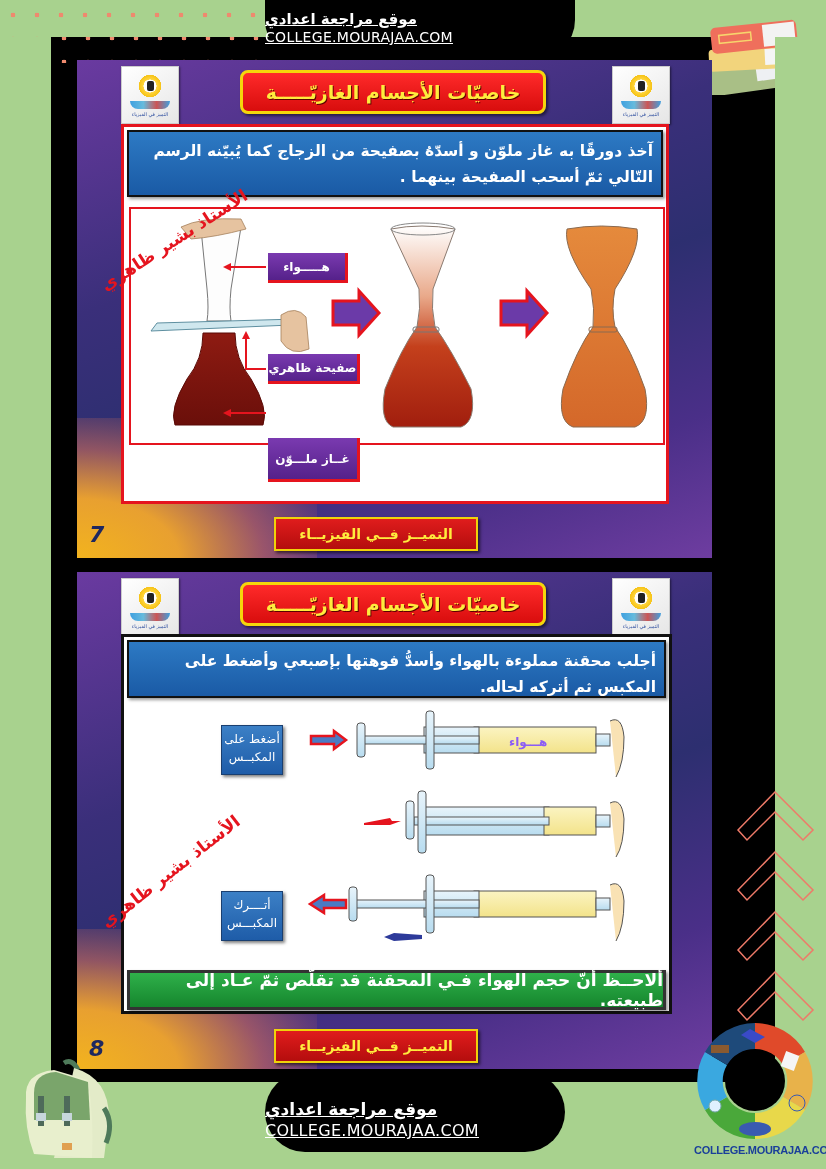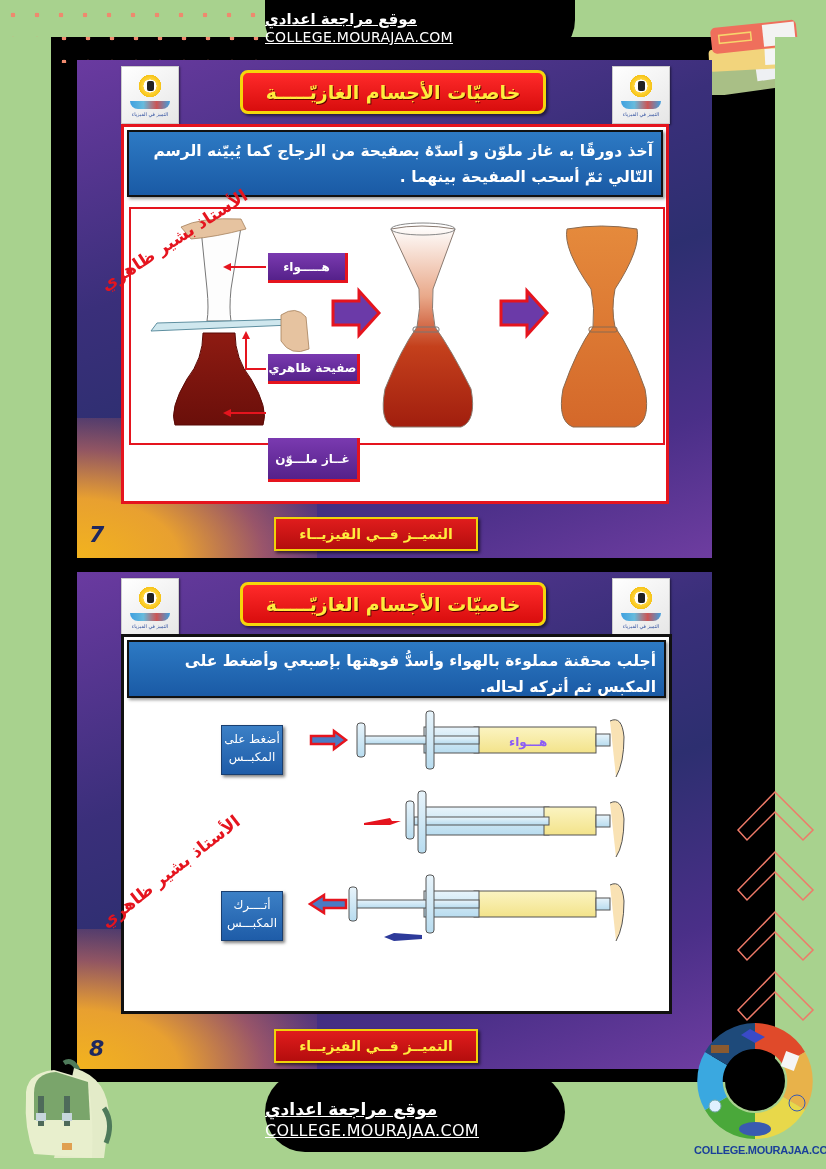--- a/index.html
+++ b/index.html
@@ -272,20 +272,23 @@
 
     <span style="position:absolute; left:385px; top:98px; color:#8b5cf6; font-size:12px; font-weight:bold; direction:rtl;">هـــواء</span>
 
     <div class="blue-box" style="left:97px; top:88px; width:62px; height:50px;">
       <span>أضغط على المكبــس</span>
     </div>
     <div class="blue-box" style="left:97px; top:254px; width:62px; height:50px;">
       <span>أتــــرك المكبـــس</span>
     </div>
 
+    <div class="note">
+      <span>ألاحــظ أنّ حجم الهواء فـي المحقنة قد تقلّص ثمّ عـاد إلى طبيعته.</span>
+    </div>
   </div>
 
   <div class="watermark" style="left:20px; top:344px; transform: rotate(-38deg);">الأستاذ بشير ظاهري</div>
 
   <div class="footer-pill">
     <span>التميــز فــي الفيزيــاء</span>
   </div>
   <div class="page-num">8</div>
 </div>
 

